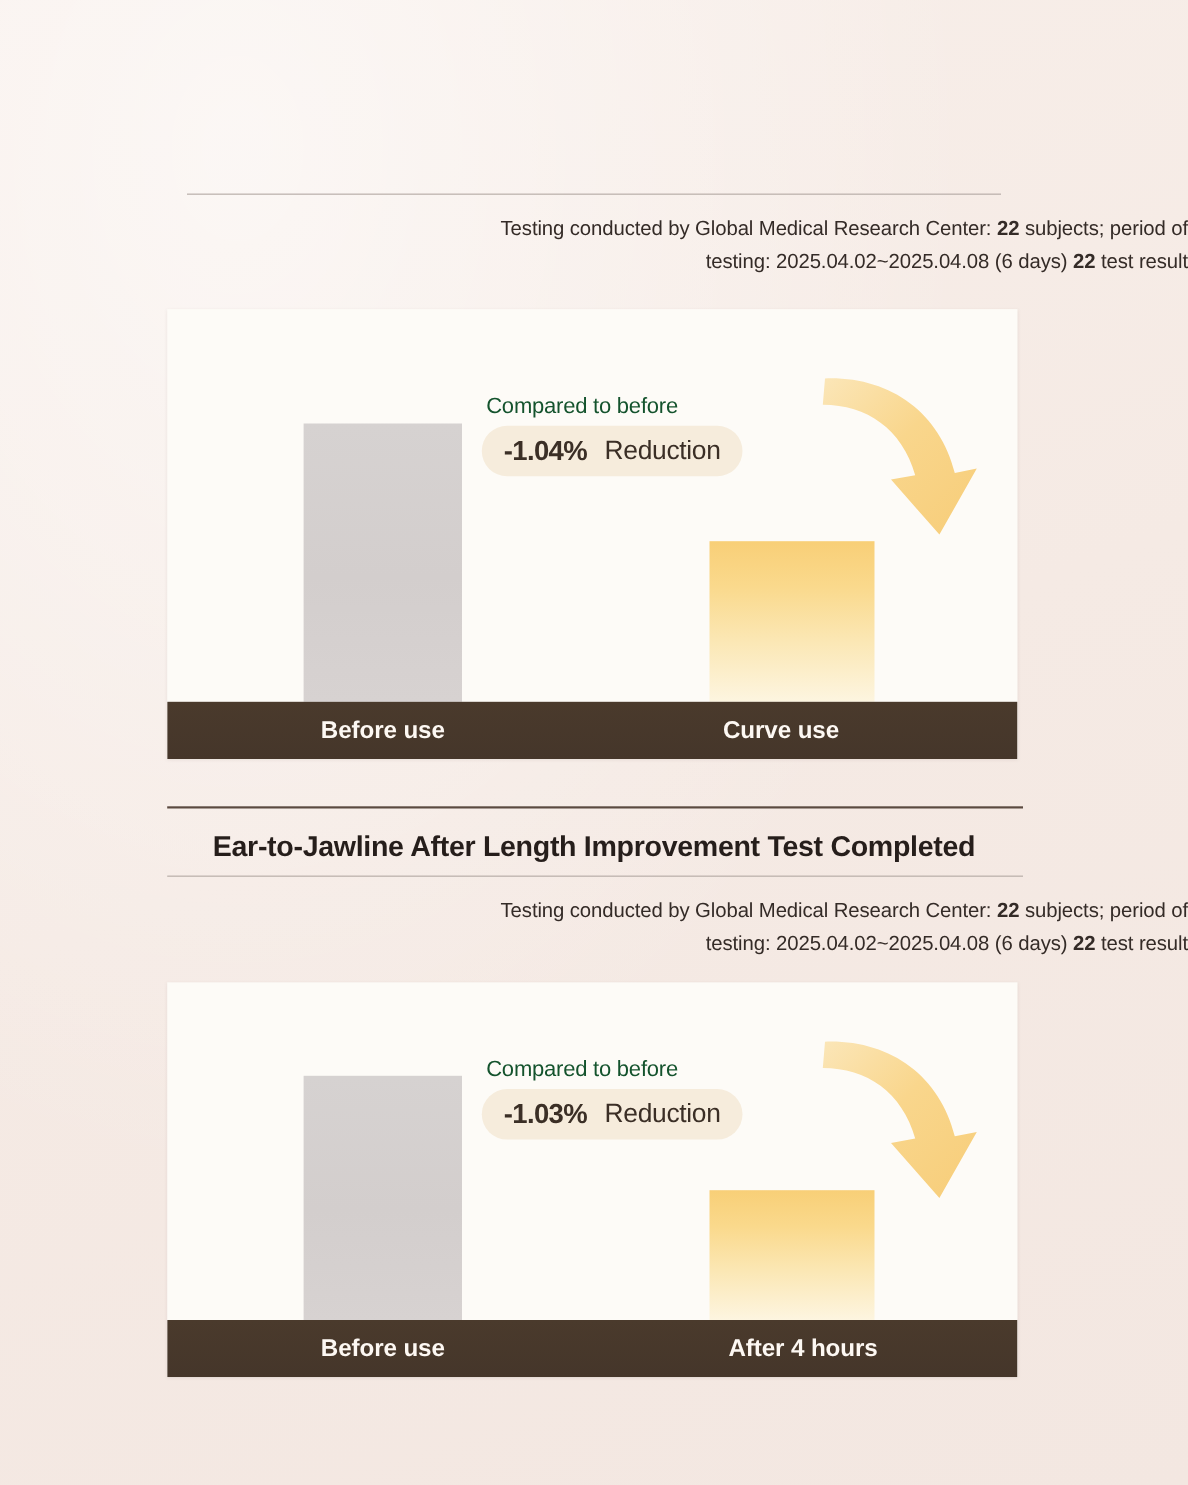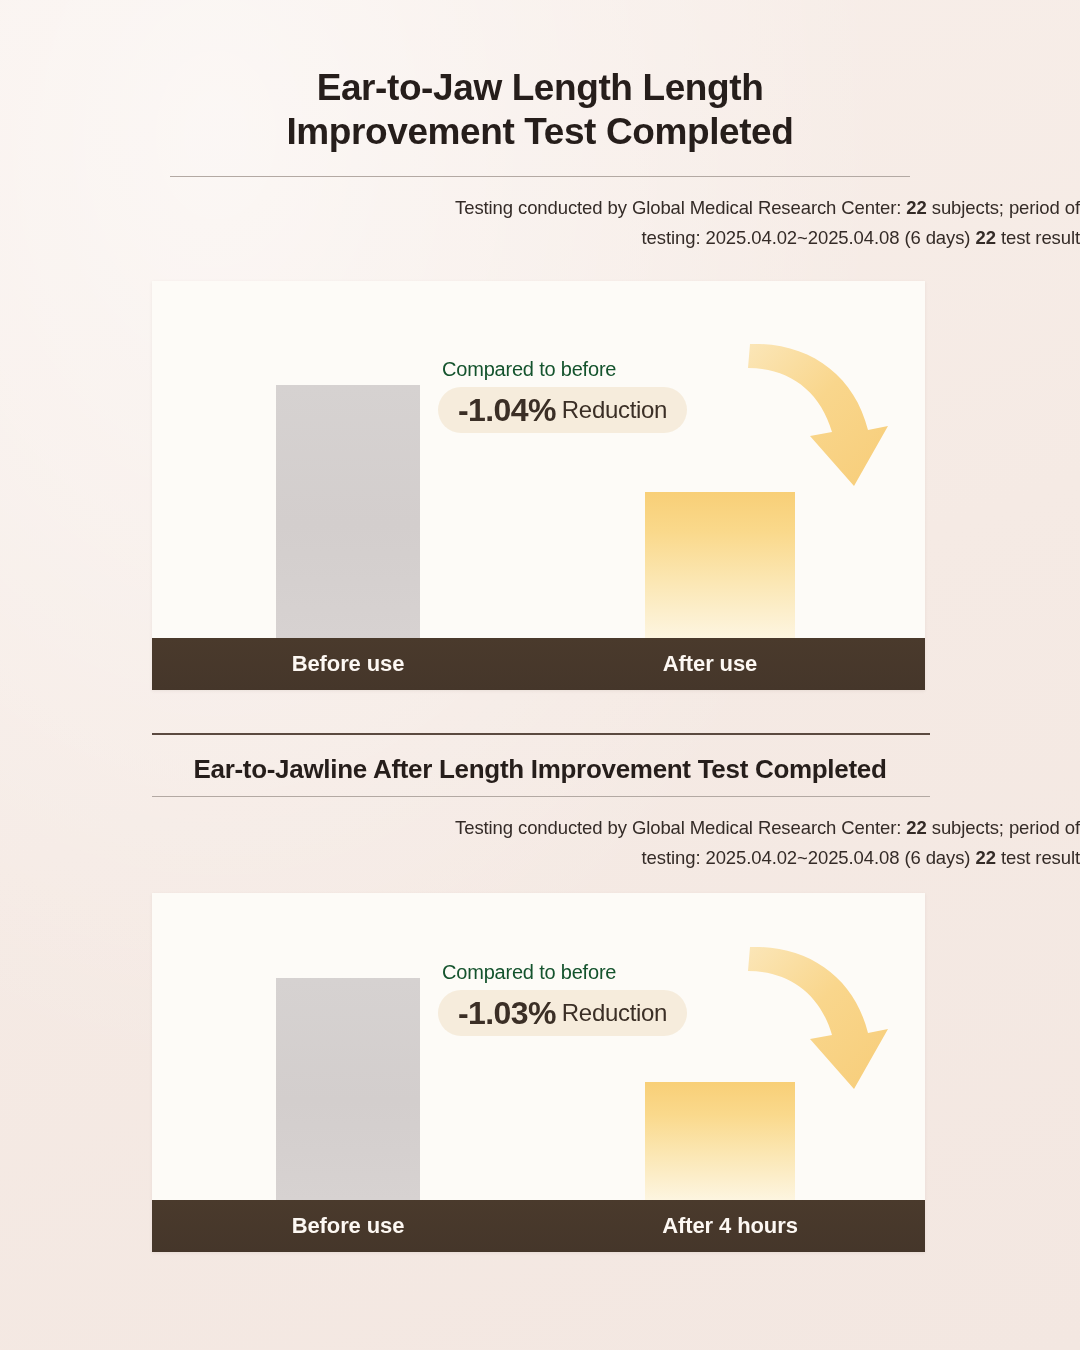--- a/index.html
+++ b/index.html
@@ -120,46 +120,42 @@
     position: absolute;
     background: #f6ecdc;
     border-radius: 40px;
     display: flex;
     align-items: center;
     white-space: nowrap;
     padding: 0 20px;
     height: 46px;
   }
   .pill .pct {
-    font-size: 32px;
+    font-size: 25px;
     font-weight: bold;
     color: #3b2f26;
     letter-spacing: -0.6px;
   }
   .pill .word {
     font-size: 24px;
     color: #3b2f26;
     letter-spacing: -0.3px;
-    margin-left: 6px;
+    margin-left: 16px;
   }
 
   .arrow-svg {
     position: absolute;
     pointer-events: none;
   }
 </style>
 </head>
 <body>
 
 <div class="page">
 
-  <div class="section-head" style="top:66px;">
-    <div class="title-1">Ear-to-Jaw Length Length</div>
-    <div class="title-1">Improvement Test Completed</div>
-  </div>
 
   <div class="rule" style="left:170px; top:176px; width:740px;"></div>
 
   <div class="subtitle" style="top:193px;">
     <div>
       <span>Testing conducted by Global Medical Research Center: </span><b>22</b><span> subjects; period of</span>
     </div>
     <div>
       <span>testing: 2025.04.02~2025.04.08 (6 days) </span><b>22</b><span> test result</span>
     </div>
@@ -191,21 +187,21 @@
 
     <div class="callout-top" style="left:290px; top:77px;">Compared to before</div>
 
     <div class="pill" style="left:286px; top:106px;">
       <span class="pct">-1.04%</span>
       <span class="word">Reduction</span>
     </div>
 
     <div class="axis-bar" style="height:52px;">
       <span class="axis-label" style="left:196px;">Before use</span>
-      <span class="axis-label" style="left:558px;">After use</span>
+      <span class="axis-label" style="left:558px;">Curve use</span>
     </div>
   </div>
 
   <div class="rule strong" style="left:152px; top:733px; width:778px;"></div>
 
   <div class="section-head" style="top:752px;">
     <div class="title-2">Ear-to-Jawline After Length Improvement Test Completed</div>
   </div>
 
   <div class="rule" style="left:152px; top:796px; width:778px;"></div>

